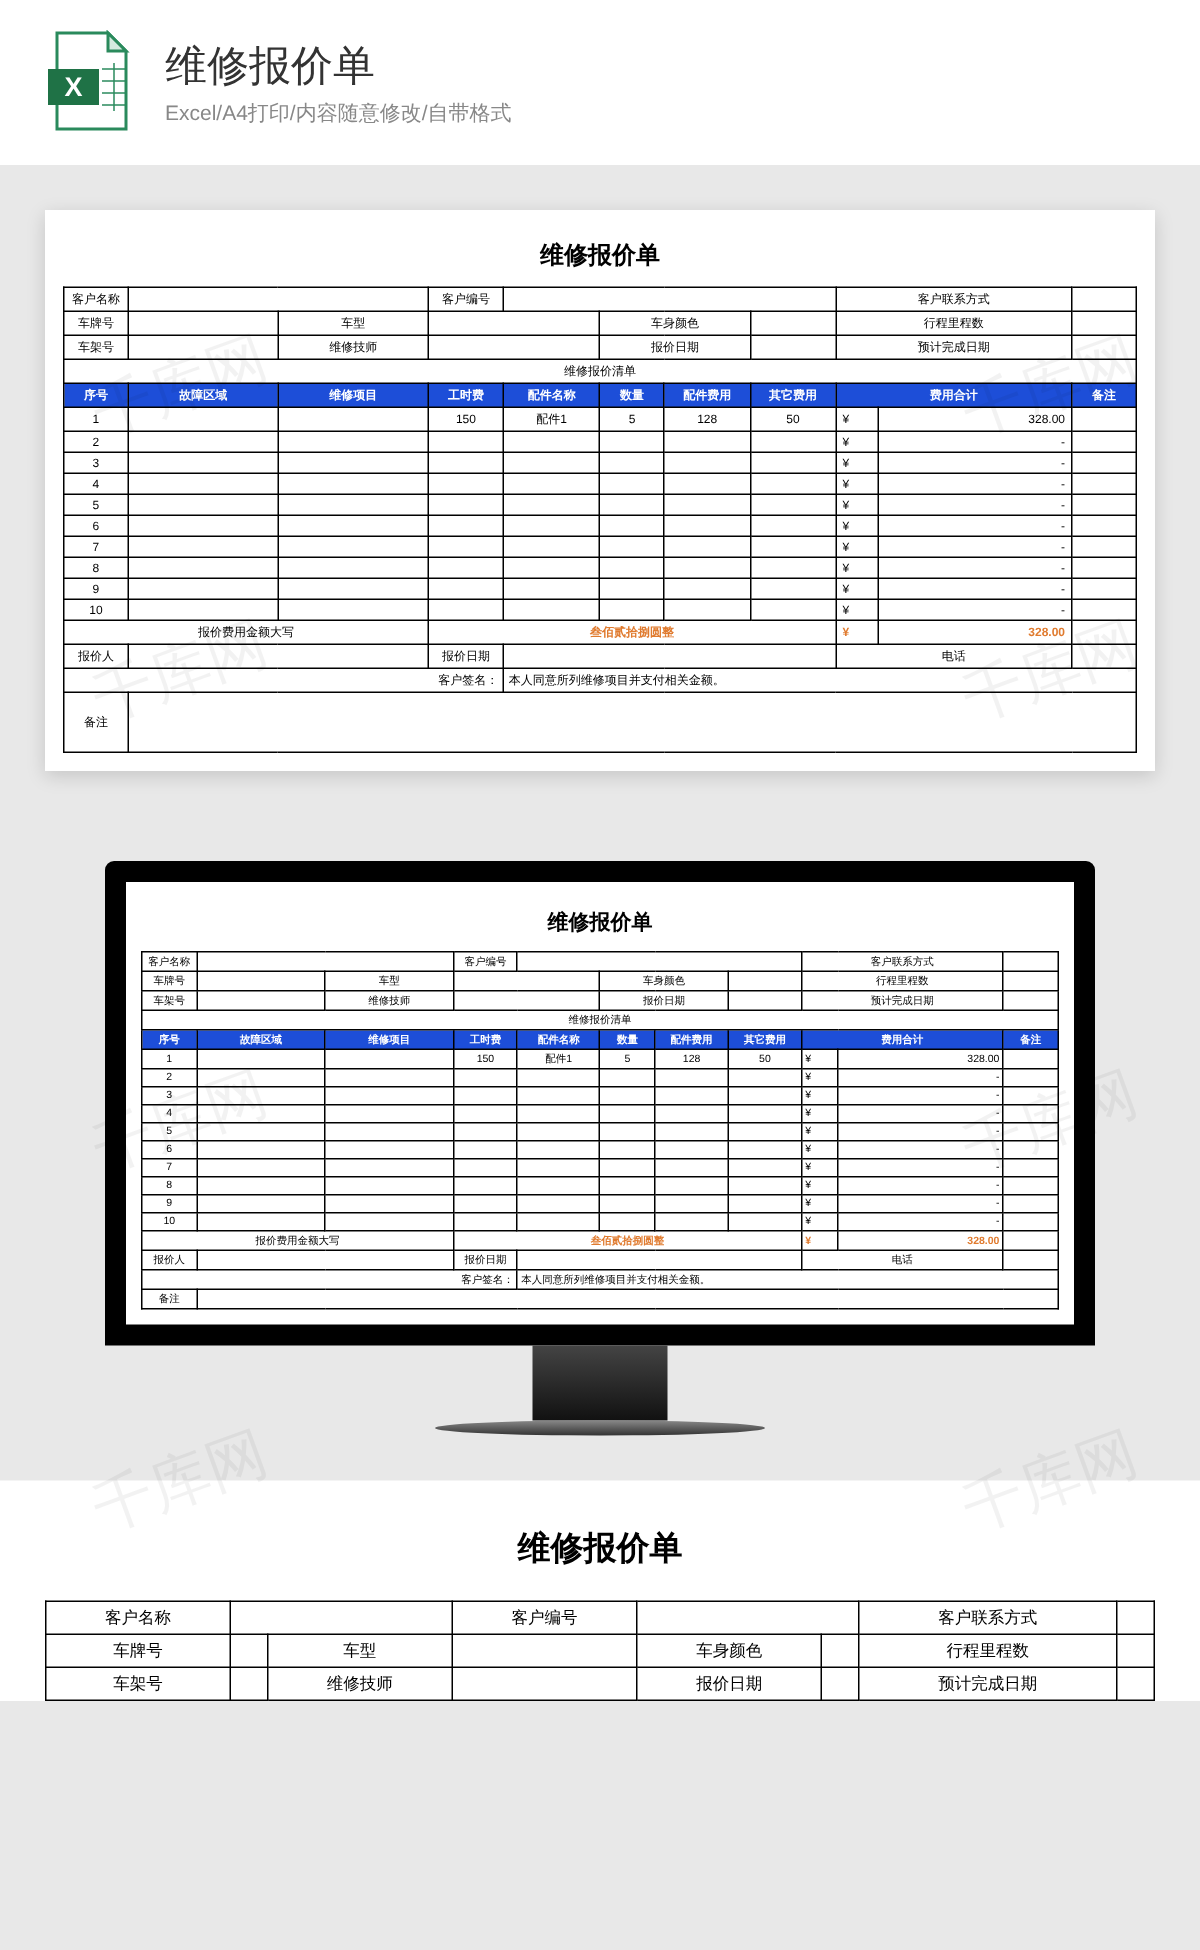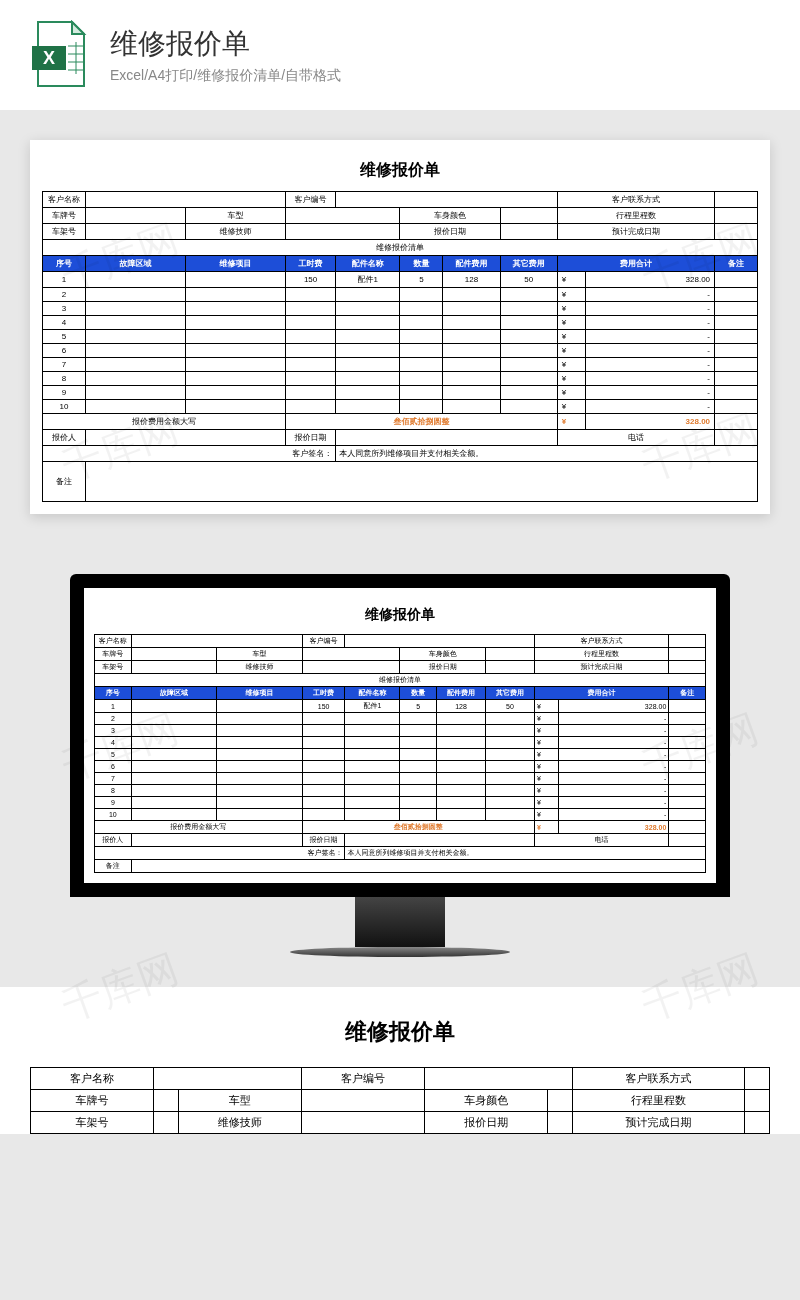--- a/index.html
+++ b/index.html
@@ -53,21 +53,21 @@
           <text x="19" y="44" text-anchor="middle" fill="#fff" font-size="18" font-weight="bold">X</text>
           <line x1="38" y1="26" x2="54" y2="26" stroke="#2a8a5c"></line>
           <line x1="38" y1="34" x2="54" y2="34" stroke="#2a8a5c"></line>
           <line x1="38" y1="42" x2="54" y2="42" stroke="#2a8a5c"></line>
           <line x1="38" y1="50" x2="54" y2="50" stroke="#2a8a5c"></line>
           <line x1="46" y1="22" x2="46" y2="54" stroke="#2a8a5c"></line>
         </svg>
   </div>
   <div class="header-text">
     <h1>维修报价单</h1>
-    <p>Excel/A4打印/维修报价清单/自带格式</p>
+    <p>Excel/A4打印/内容随意修改/自带格式</p>
   </div>
 </div>
 
 <div class="watermark wm1">千库网</div>
 <div class="watermark wm2">千库网</div>
 <div class="watermark wm3">千库网</div>
 <div class="watermark wm4">千库网</div>
 <div class="watermark wm5">千库网</div>
 <div class="watermark wm6">千库网</div>
 <div class="watermark wm7">千库网</div>

